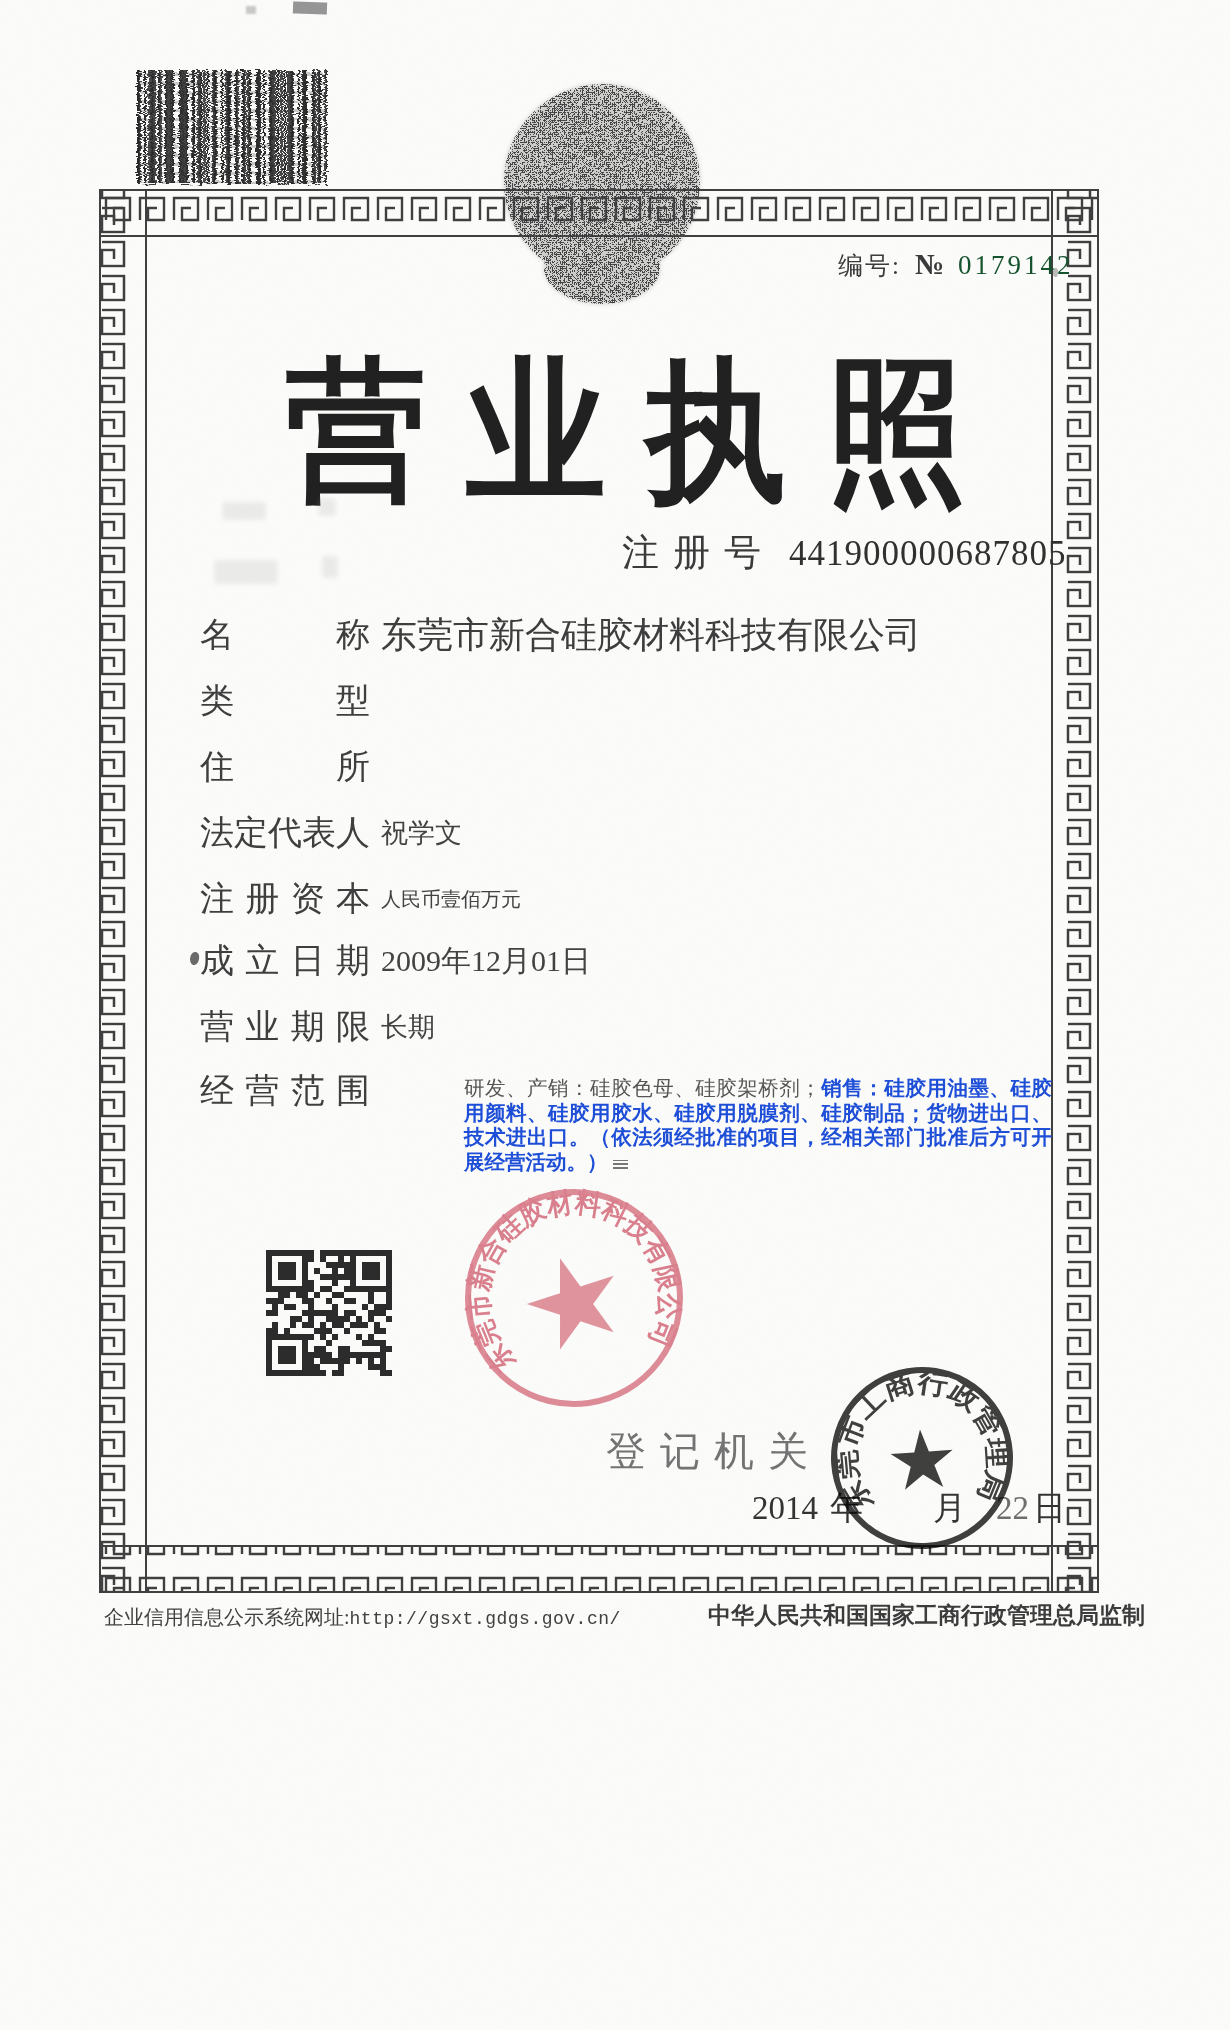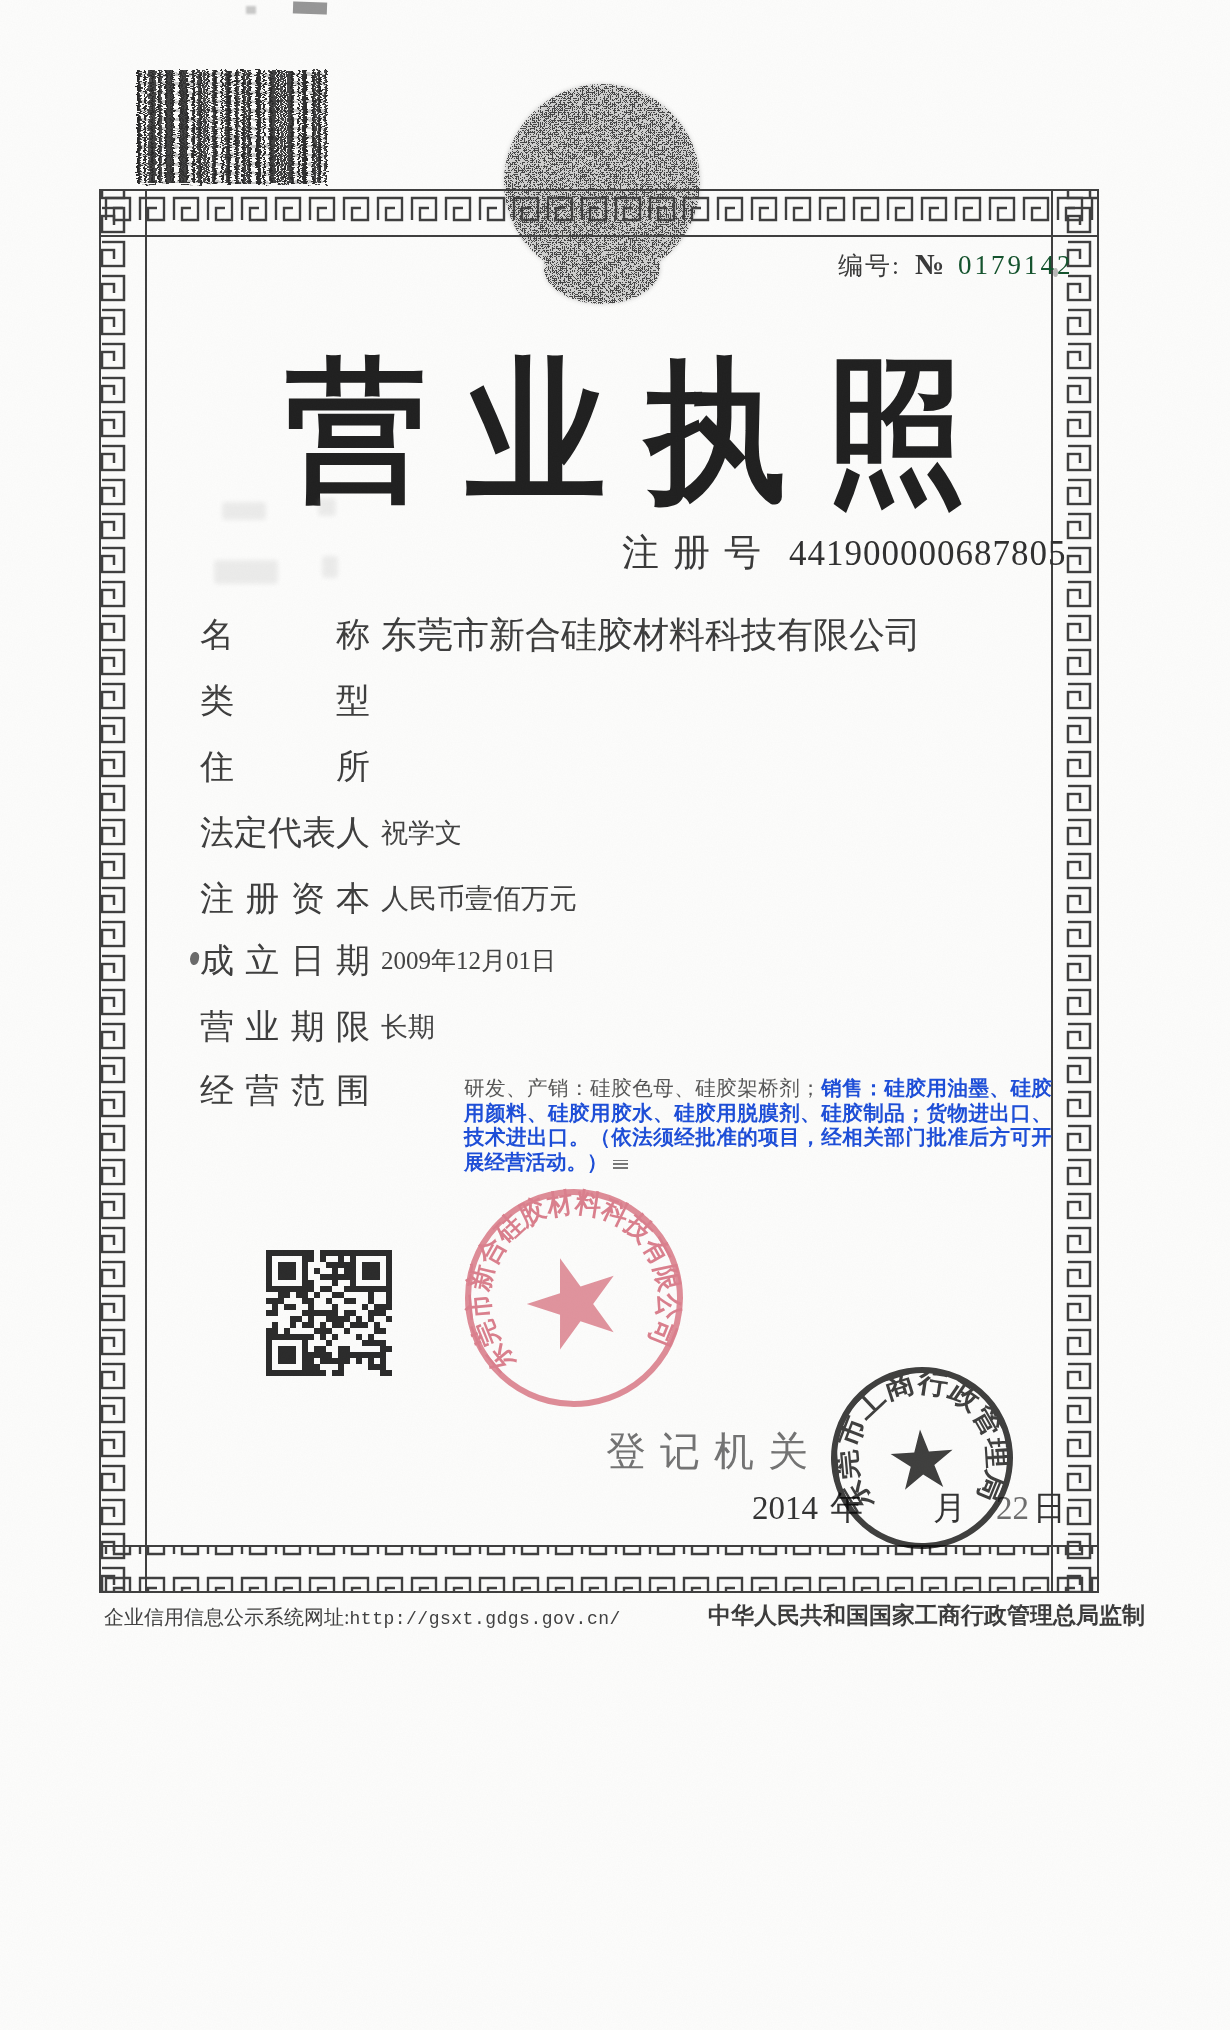--- a/index.html
+++ b/index.html
@@ -32,21 +32,21 @@
   .regline .rn{font-family:"Liberation Serif",serif;font-size:35px;color:#303030;margin-left:14px;letter-spacing:1px;margin-top:34px;}
 
   
   .row{left:0;width:1230px;height:46px;}
   .flabel{position:absolute;left:200px;width:170px;display:flex;justify-content:space-between;
     font-size:34px;color:#3e3e3e;line-height:46px;}
   .fval{position:absolute;left:381px;line-height:46px;color:#424242;white-space:nowrap;}
   .r1{top:612px}.r2{top:678px}.r3{top:744px}.r4{top:810px}
   .r5{top:876px}.r6{top:938px}.r7{top:1004px}.r8{top:1068px}
   .v1{font-size:36px;color:#3d3d3d}.v2{font-size:33px}.v3{font-size:32px}
-  .v4{font-size:27px}.v5{font-size:28px}.v6{font-size:25px}.v7{font-size:27px}
+  .v4{font-size:27px}.v5{font-size:20px}.v6{font-size:30px}.v7{font-size:27px}
 
   .scope{left:464px;top:1076px;width:588px;font-size:20.5px;line-height:24.5px;
     color:#555;text-align:justify;}
   .scope .bold{font-weight:bold;color:#1d4ed8;}
   .smudge-eq{display:inline-block;width:15px;height:9px;margin-left:5px;opacity:.8;
     background:repeating-linear-gradient(0deg,#555 0 2px,rgba(0,0,0,0) 2px 4px);}
 
   
   .qr{left:266px;top:1250px;width:126px;height:126px;filter:blur(.3px);}
 

